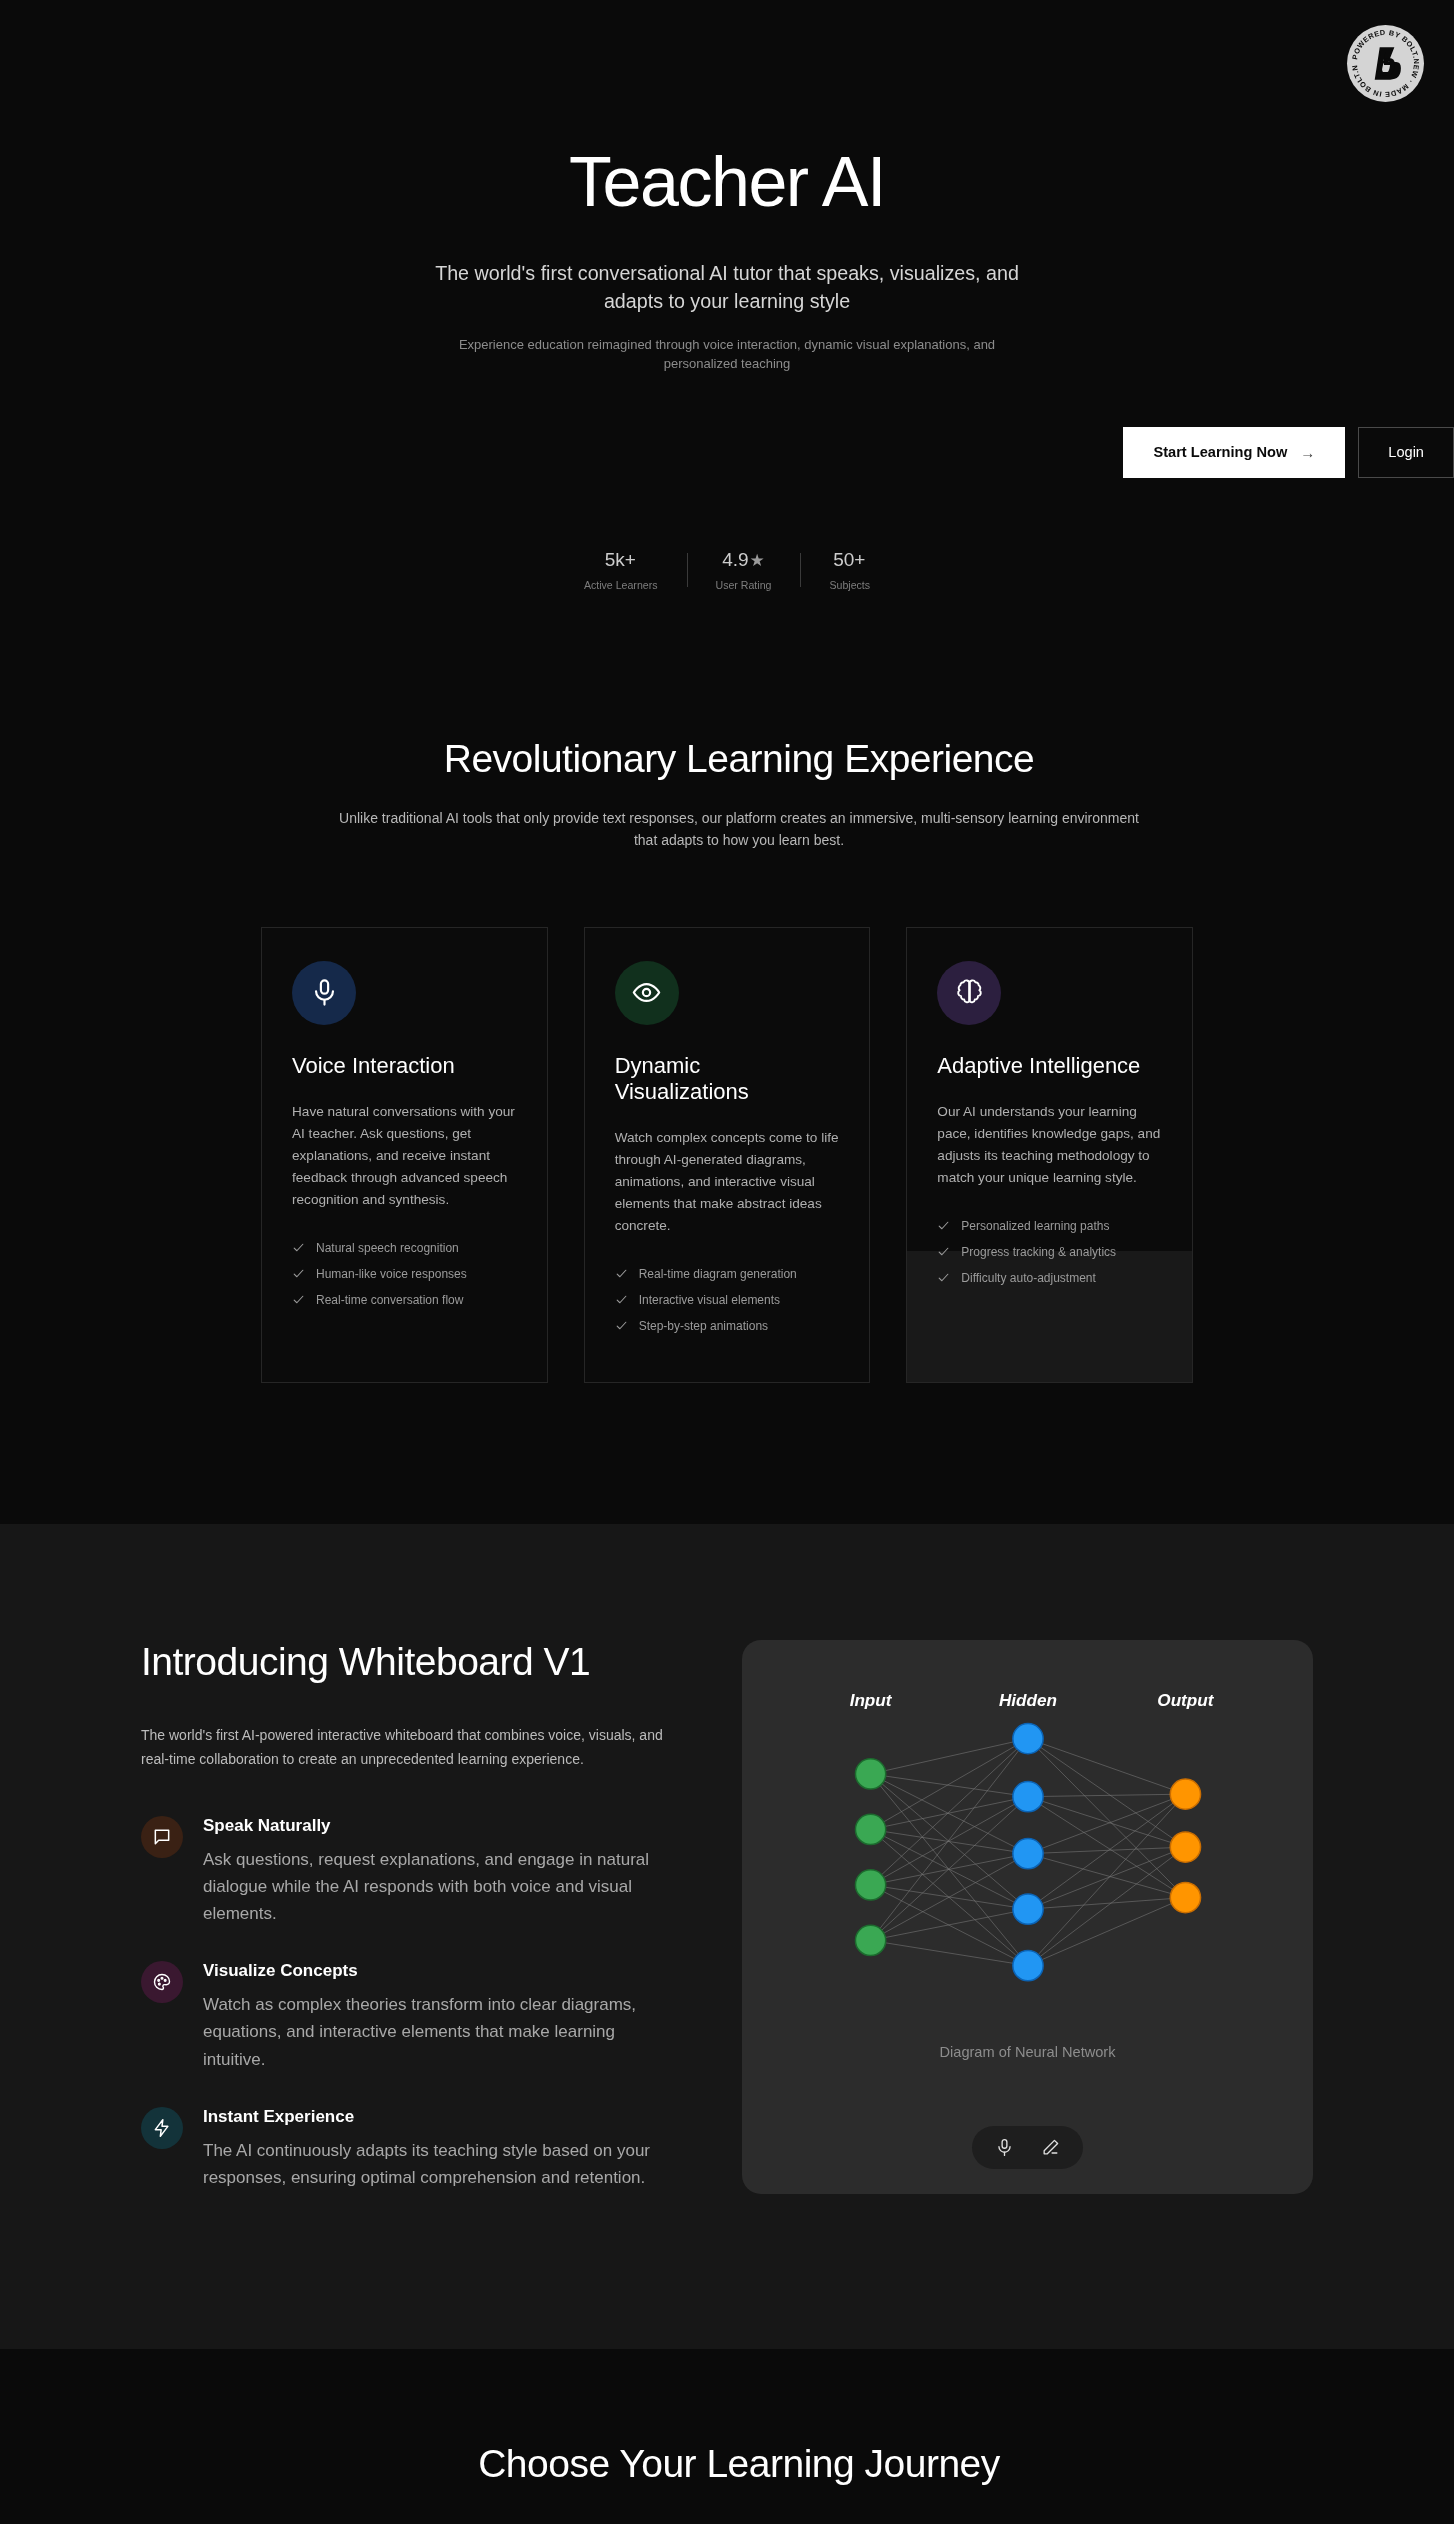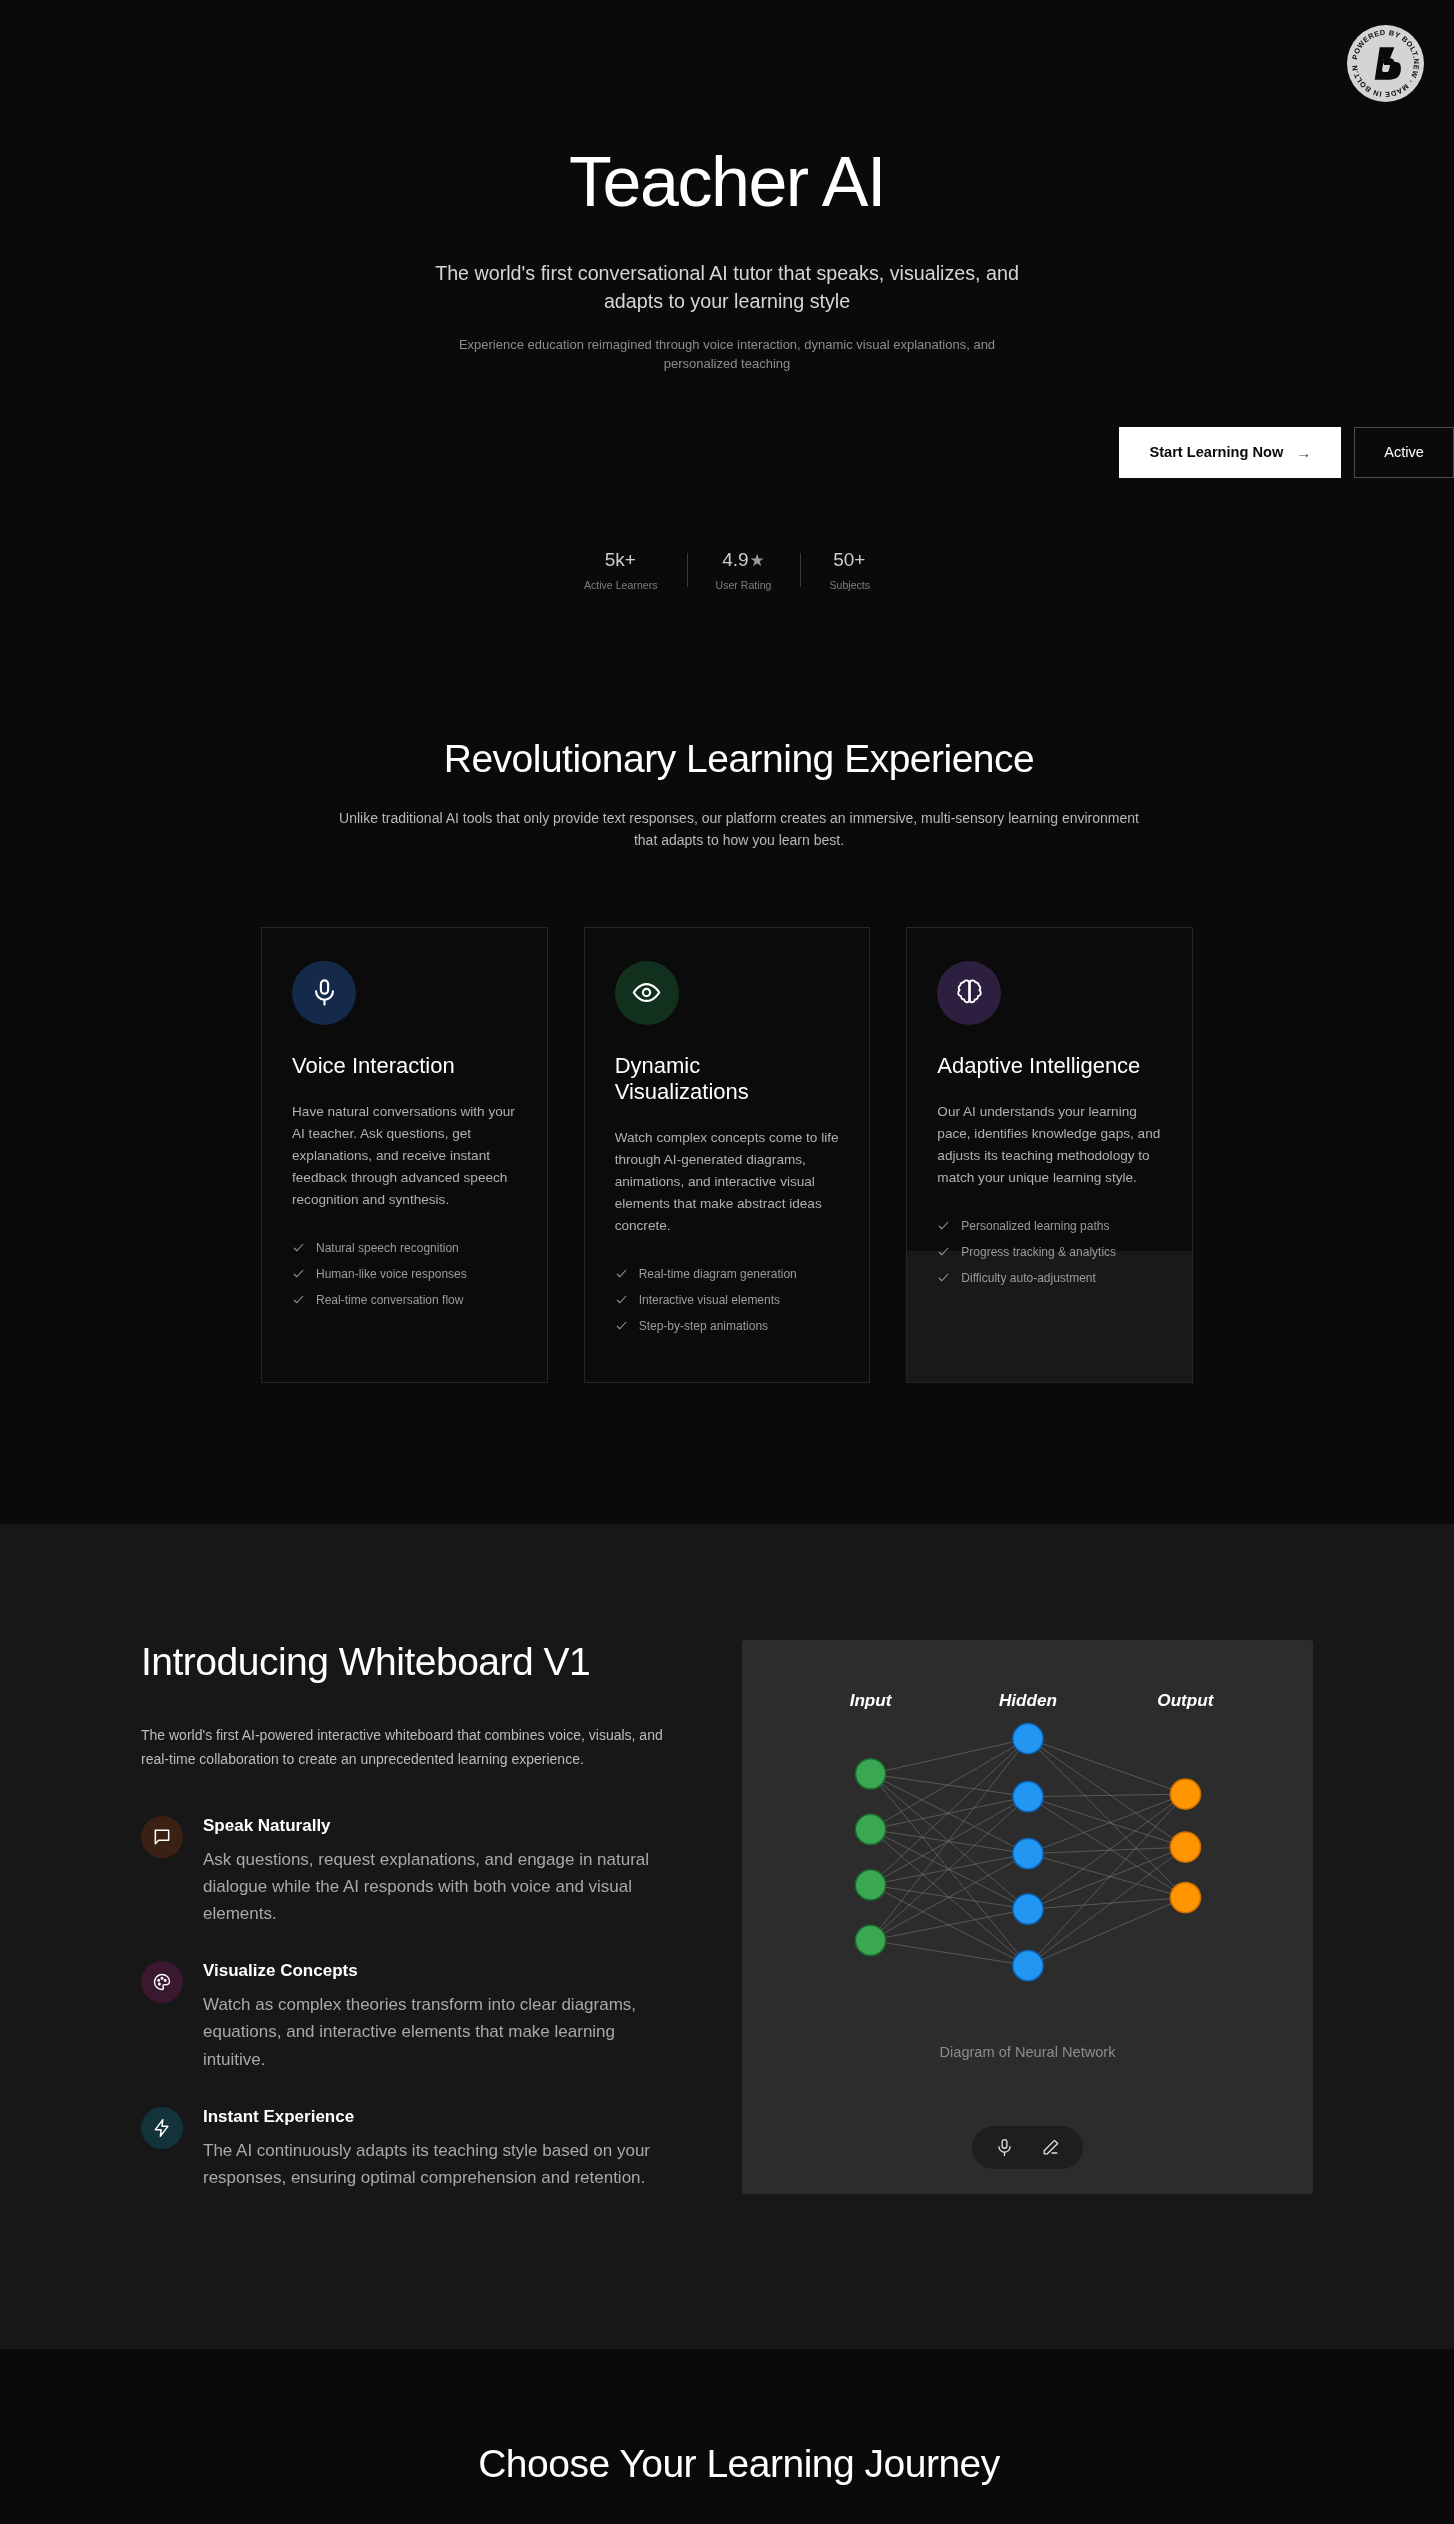--- a/index.html
+++ b/index.html
@@ -153,21 +153,21 @@
   .wb-item { display: flex; gap: 20px; margin-bottom: 34px; }
   .wb-ico {
     width: 42px; height: 42px; border-radius: 50%; flex: 0 0 42px;
     display: flex; align-items: center; justify-content: center;
   }
   .wb-ico svg { width: 20px; height: 20px; }
   .wb-it-title { font-size: 17px; font-weight: 700; color: #ffffff; }
   .wb-it-desc { margin-top: 10px; font-size: 17px; line-height: 1.6; color: #a8a8a8; }
 
   .wb-panel {
-    background: #2c2c2c; border-radius: 3px; padding: 28px 25px 25px;
+    background: #2c2c2c; border-radius: 19px; padding: 28px 25px 25px;
     min-height: 535px; display: flex; flex-direction: column; align-items: center;
   }
   .nn-svg { width: 100%; max-width: 444px; display:block; }
   .nn-caption {
     margin-top: 13px; font-size: 14.6px; color: #8d8d8d; text-align: center;
   }
   .wb-tools {
     margin-top: 66px;
     background: #1e1e1e; border-radius: 504px;
     display: inline-flex; gap: 27px; padding: 12px 23px;
@@ -198,21 +198,21 @@
   <section class="hero">
     <h1 class="hero-title">Teacher AI</h1>
     <p class="hero-sub">The world's first conversational AI tutor that speaks, visualizes, and adapts to your learning style</p>
     <p class="hero-sub2">Experience education reimagined through voice interaction, dynamic visual explanations, and personalized teaching</p>
 
     <div class="cta-row">
       <button class="btn-primary">
         <span>Start Learning Now</span>
         <span class="arrow">→</span>
       </button>
-      <button class="btn-secondary">Active</button>
+      <button class="btn-secondary">Login</button>
     </div>
 
     <div class="stats">
       <div class="stat">
         <div class="stat-value">
           <span>5k+</span>
           <span class="star"></span>
         </div>
         <div class="stat-label">Active Learners</div>
       </div>

